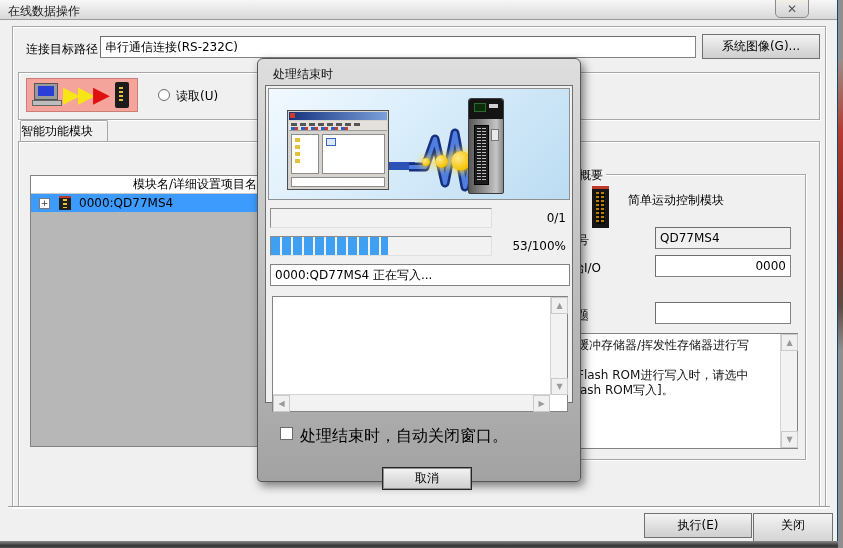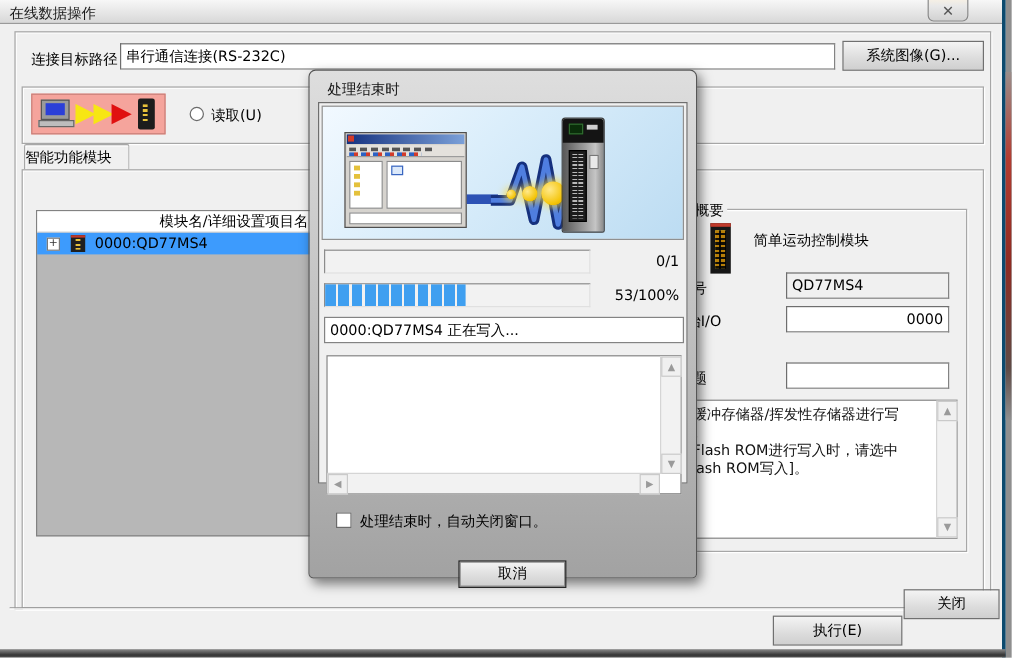--- a/index.html
+++ b/index.html
@@ -1,21 +1,21 @@
 <!DOCTYPE html>
 <html><head>
 <meta charset="utf-8">
 <style>
   * { margin:0; padding:0; box-sizing:border-box; }
   html,body { width:843px; height:548px; }
   body { background:#8f8f8f; font-family:"DejaVu Sans", sans-serif; font-size:12px; color:#000; }
   #screen { position:relative; width:843px; height:548px; overflow:hidden; }
 
   
-  .window { position:absolute; left:0; top:0; width:838px; height:548px; background:#f0f0f0; border-right:3px solid #0c4a6e; }
+  .window { position:absolute; left:0; top:0; width:838px; height:548px; background:#f0f0f0; border-right:1px solid #0c4a6e; }
   .titlebar { position:absolute; left:0; top:0; width:100%; height:20px;
     background:linear-gradient(#f7f7f7,#d8d8d8); border-bottom:1px solid #9a9a9a; }
   .titlebar .title { position:absolute; left:8px; top:3px; font-size:12px; color:#1a1a1a; }
   .close-btn { position:absolute; right:28px; top:-4px; width:34px; height:22px;
     background:linear-gradient(#fdf4e3,#e8e8e8 40%,#d2d2d2); border:1px solid #8a8a8a;
     border-radius:0 0 5px 5px; text-align:center; line-height:24px; color:#555; font-size:12px; }
 
   .etched { border:1px solid #a7a7a7; box-shadow:1px 1px 0 #ffffff, inset 1px 1px 0 #ffffff; }
   .outer-frame { position:absolute; left:12px; top:26px; width:814px; height:482px; }
 
@@ -84,21 +84,21 @@
   .vscroll { position:absolute; right:0; top:0; width:17px; height:100%; background:#f2f2f2; border-left:1px solid #d5d5d5; }
   .scroll-btn { position:absolute; left:0; width:17px; height:17px; background:#f0f0f0; border:1px solid #cacaca;
     font-size:8px; text-align:center; line-height:15px; color:#9a9a9a; }
   .hscroll { position:absolute; left:0; bottom:0; height:17px; background:#f2f2f2; border-top:1px solid #d5d5d5; }
   .hscroll .scroll-btn { top:0; height:17px; }
 
   
   .footer-divider { position:absolute; left:8px; top:506px; width:822px; height:2px;
     border-top:1px solid #9a9a9a; border-bottom:1px solid #fff; }
   .exec-btn { left:644px; top:513px; width:108px; height:25px; line-height:23px; }
-  .closebottom-btn { left:753px; top:491px; width:80px; height:25px; line-height:23px; }
+  .closebottom-btn { left:753px; top:513px; width:80px; height:35px; line-height:23px; }
   .bottom-edge { position:absolute; left:0; top:541px; width:838px; height:7px;
     background:linear-gradient(#8a8a8a,#333 70%,#555); }
   .red-strip { position:absolute; left:838px; top:60px; width:5px; height:290px;
     background:linear-gradient(#9a8d8a,#b23c31 25%,#8f2b22 55%,#5f4a45 85%,#8f8f8f); }
 
   
   .modal { position:absolute; left:257px; top:58px; width:324px; height:424px;
     background:linear-gradient(#dedede,#a2a2a2); border:1px solid #565656; border-radius:6px 6px 4px 4px;
     box-shadow:3px 4px 10px rgba(0,0,0,.5); z-index:50; }
   .modal-title { position:absolute; left:15px; top:7px; font-size:12px; color:#111; }
@@ -145,21 +145,21 @@
   .pnum { position:absolute; right:6px; font-size:12px; }
 
   .status-box { position:absolute; left:4px; top:178px; width:300px; height:22px;
     background:#fff; border:1px solid #838383; font-size:12px; line-height:20px; padding:0 4px;
     white-space:nowrap; overflow:hidden; }
 
   .log-box { position:absolute; left:6px; top:210px; width:296px; height:116px;
     background:#fff; border:1px solid #838383; }
 
   .chk { position:absolute; left:14px; top:341px; width:13px; height:13px; background:#fff; border:1px solid #6b6b6b; }
-  .chk-label { position:absolute; left:34px; top:340px; font-size:12px; white-space:nowrap; }
+  .chk-label { position:absolute; left:34px; top:340px; font-size:16px; white-space:nowrap; }
 
   .cancel-btn { position:absolute; left:116px; top:364px; width:90px; height:23px;
     background:linear-gradient(#f4f4f4,#dcdcdc 60%,#cfcfcf); border:1px solid #262626;
     box-shadow:inset 0 0 0 1px #8f8f8f; font-size:12px; text-align:center; line-height:21px;margin-top:17px; }
 </style>
 </head>
 <body>
 
 <div id="screen">
 

